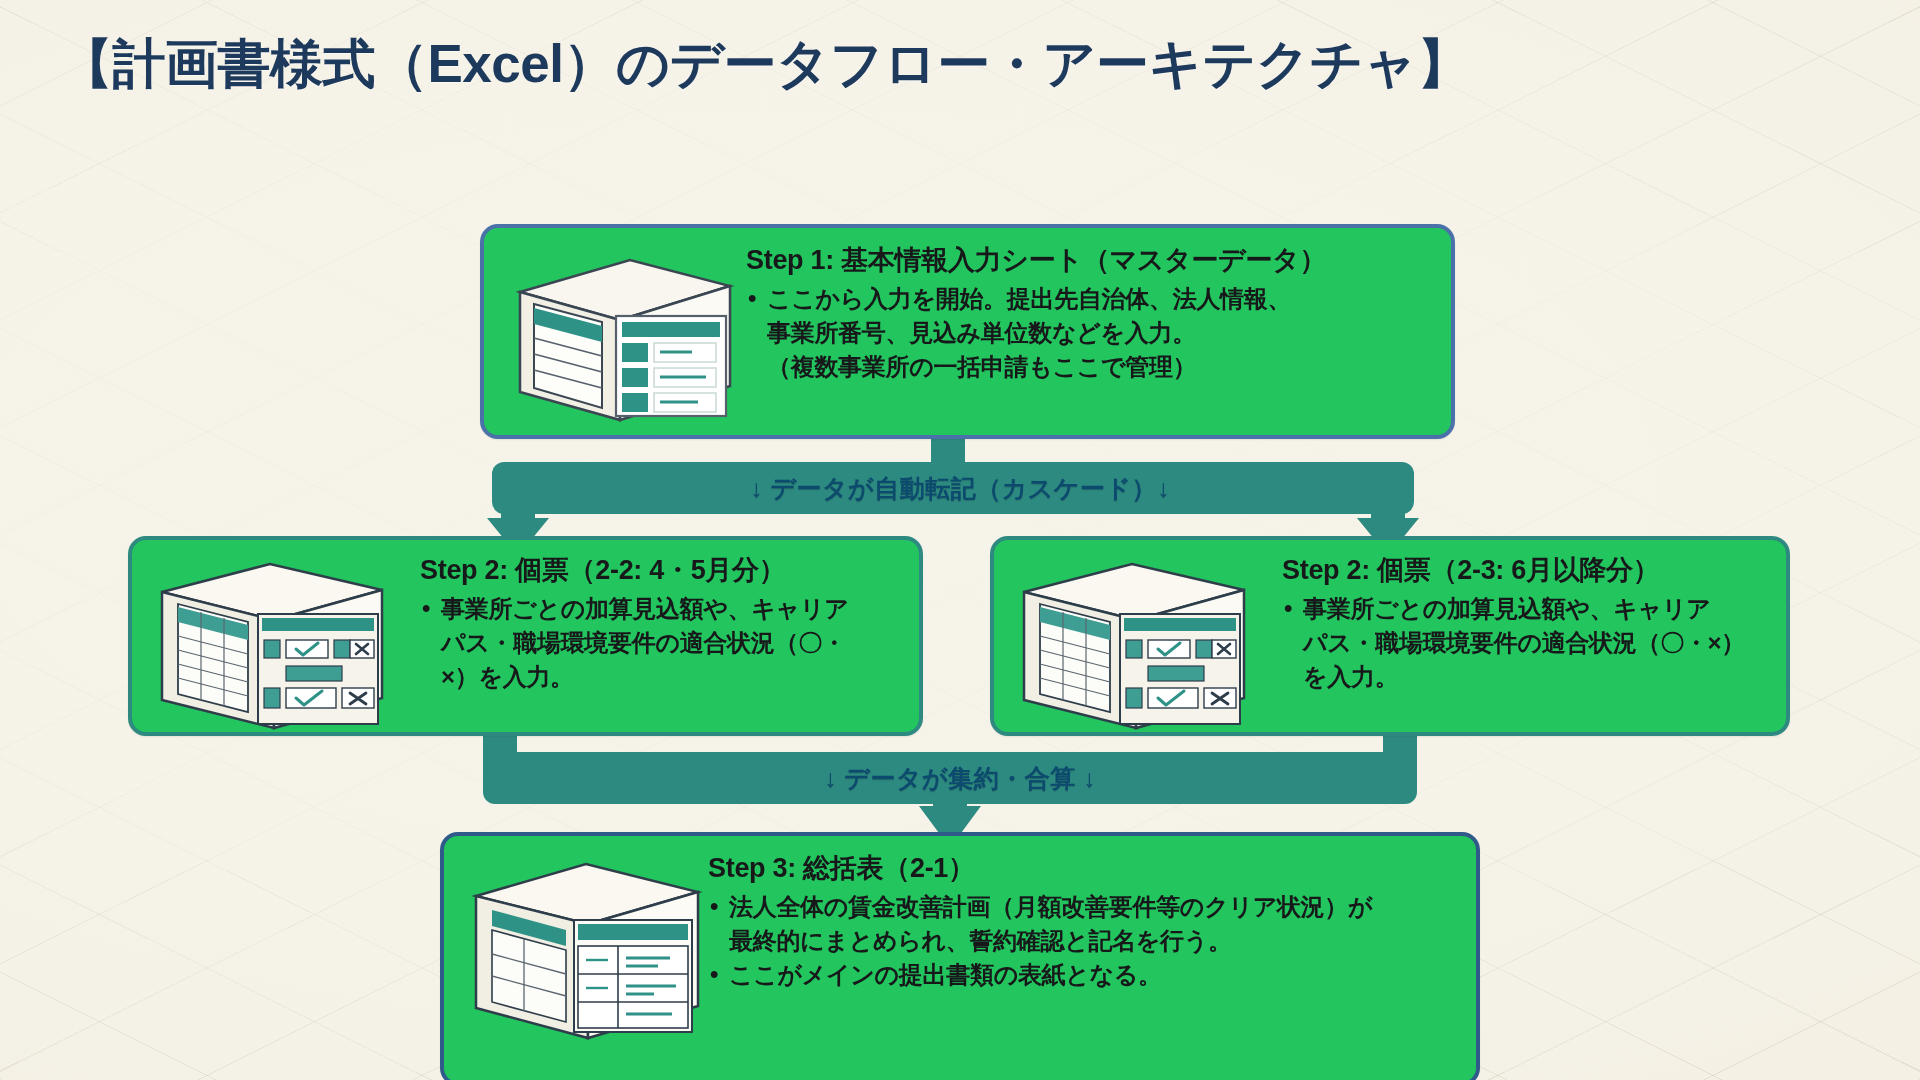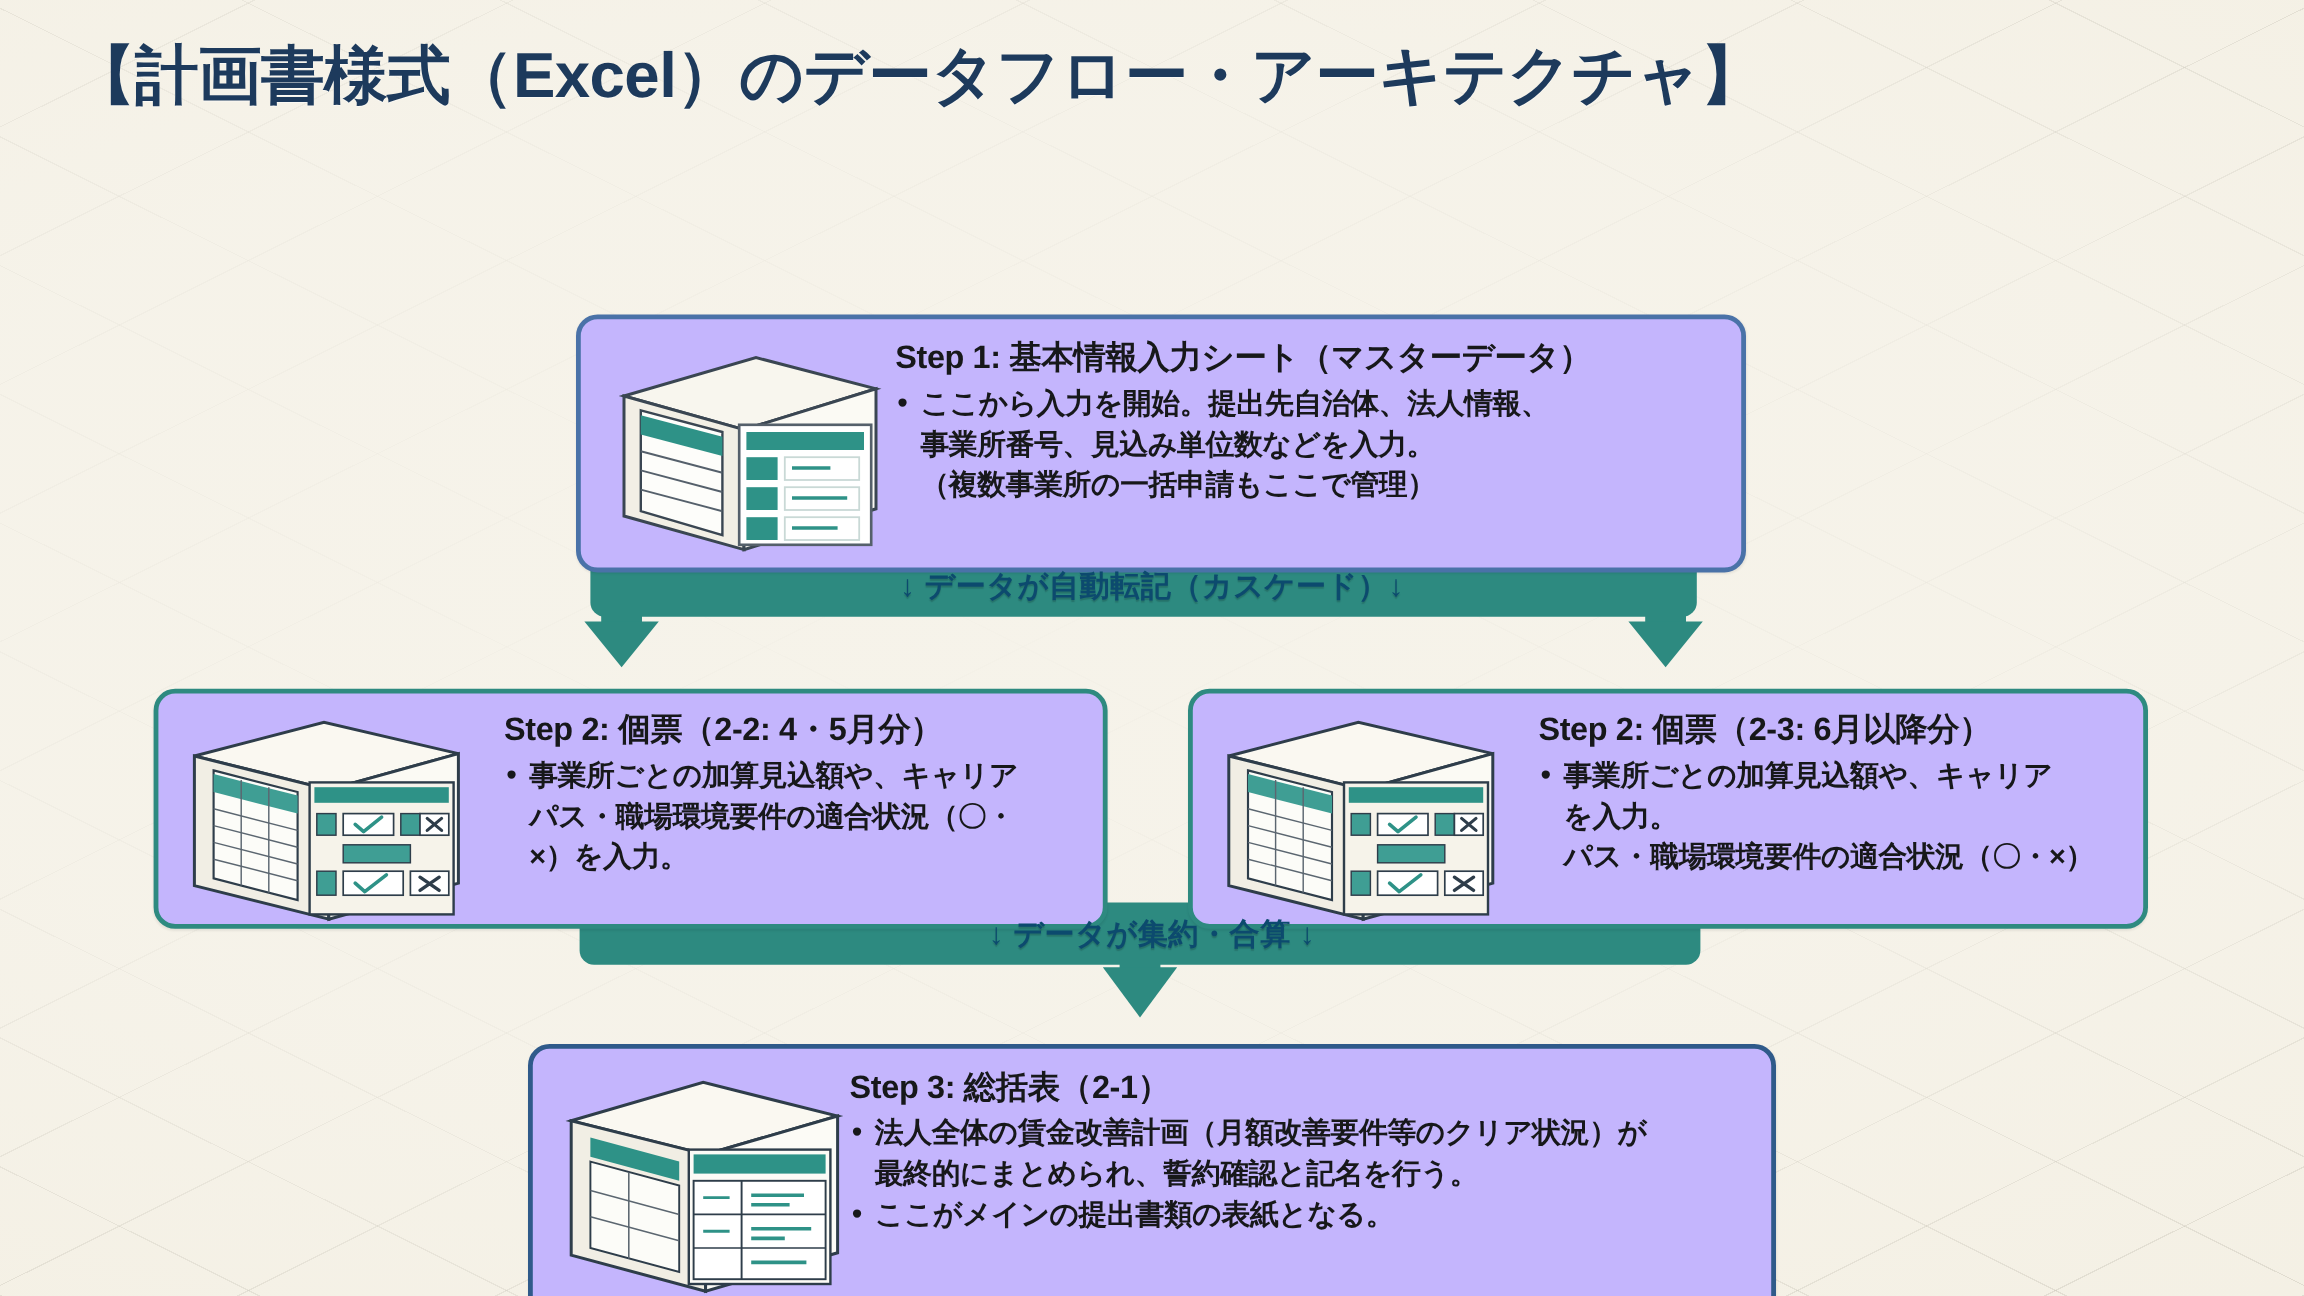--- a/index.html
+++ b/index.html
@@ -66,28 +66,27 @@
     max-width: 1790px;
     letter-spacing: -0.2px;
   }
 
   
   #connectors { position: absolute; inset: 0; z-index: 2; }
 
   
   .card {
     position: absolute;
-    background: #c4b5fd;
+    background: #22c55e;
     border: 4px solid #4a72a8;
     border-radius: 18px;
     display: flex;
     align-items: flex-start;
     z-index: 4;
     box-shadow: 0 1px 2px rgba(0,0,0,0.07);
-    margin-top: 38px;
   }
   .card.teal  { border-color: #2e8a80; gap: 28px; }
   .card.navy2 { border-color: #2f5a8a; }
 
   .card-icon {
     flex: 0 0 auto;
     display: flex;
     align-items: center;
     justify-content: center;
   }
@@ -296,22 +295,22 @@
         <rect x="142" y="136" width="50" height="20" fill="#ffffff" stroke="#2e3d4a" stroke-width="1.4"></rect>
         <path d="M 152 146 L 160 153 L 178 139" stroke="#2e9287" stroke-width="3" fill="none" stroke-linecap="round" stroke-linejoin="round"></path>
         <rect x="198" y="136" width="32" height="20" fill="#ffffff" stroke="#2e3d4a" stroke-width="1.4"></rect>
         <path d="M 206 141 L 222 152 M 222 141 L 206 152" stroke="#2e3d4a" stroke-width="2.8" stroke-linecap="round"></path>
       </svg>
     </div>
     <div class="card-body">
       <div class="card-title">Step 2: 個票（2-3: 6月以降分）</div>
       <div class="bullets">
         <div class="bullet">事業所ごとの加算見込額や、キャリア</div>
+        <div class="bullet cont">パス・職場環境要件の適合状況（〇・×）</div>
         <div class="bullet cont">を入力。</div>
-        <div class="bullet cont">パス・職場環境要件の適合状況（〇・×）</div>
       </div>
     </div>
   </div>
 
   <div class="card navy2" id="card-step3">
     <div class="card-icon">
       <svg class="ico-s3" viewBox="0 0 250 198">
         <polygon points="18,46 128,14 240,42 130,74" fill="#faf8f1" stroke="#2e3d4a" stroke-width="2.5"></polygon>
         <polygon points="18,46 18,158 130,188 130,74" fill="#f1eee4" stroke="#2e3d4a" stroke-width="2.5"></polygon>
         <polygon points="240,42 240,156 130,188 130,74" fill="#fcfbf6" stroke="#2e3d4a" stroke-width="2.5"></polygon>

